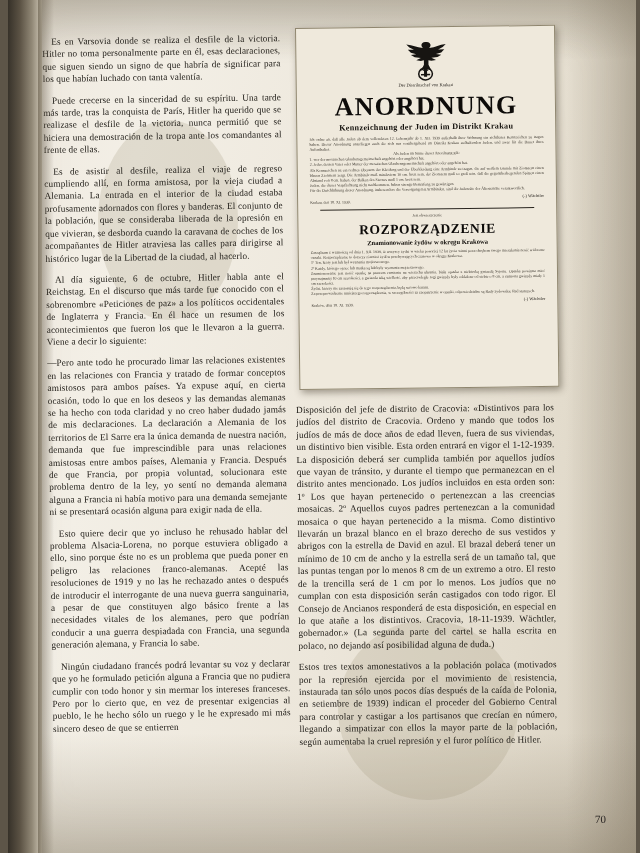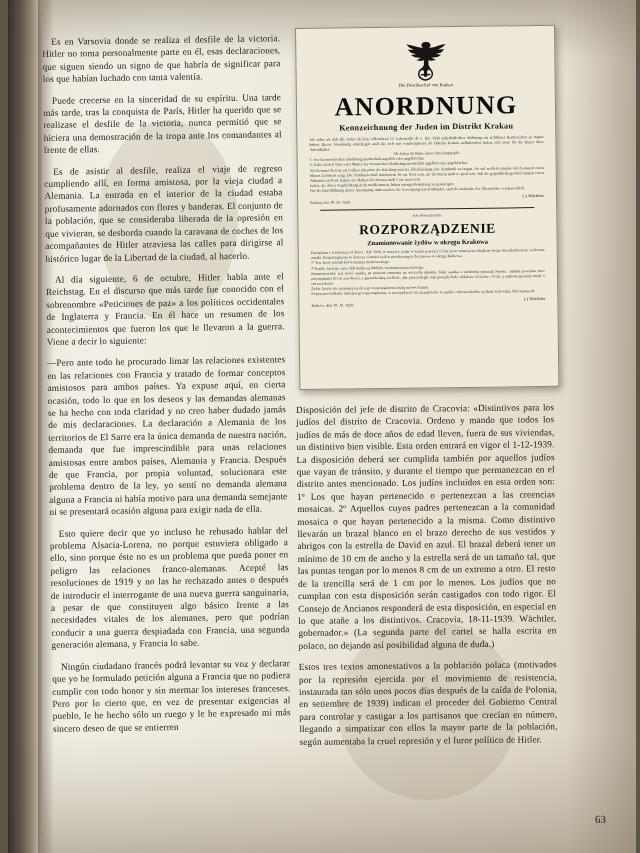--- a/index.html
+++ b/index.html
@@ -173,17 +173,17 @@
       <div class="sig">(-) Wächtler</div>
       <div class="p-tiny">Kraków, dnia 18. XI. 1939.</div>
     </div>
   </div>
 
   <div class="col" id="col-right-text">
     <p class="noind">Disposición del jefe de distrito de Cracovia: «Distintivos para los judíos del distrito de Cracovia. Ordeno y mando que todos los judíos de más de doce años de edad lleven, fuera de sus viviendas, un distintivo bien visible. Esta orden entrará en vigor el 1-12-1939. La disposición deberá ser cumplida también por aquellos judíos que vayan de tránsito, y durante el tiempo que permanezcan en el distrito antes mencionado. Los judíos incluidos en esta orden son: 1º Los que hayan pertenecido o pertenezcan a las creencias mosaicas. 2º Aquellos cuyos padres pertenezcan a la comunidad mosaica o que hayan pertenecido a la misma. Como distintivo llevarán un brazal blanco en el brazo derecho de sus vestidos y abrigos con la estrella de David en azul. El brazal deberá tener un mínimo de 10 cm de ancho y la estrella será de un tamaño tal, que las puntas tengan por lo menos 8 cm de un extremo a otro. El resto de la trencilla será de 1 cm por lo menos. Los judíos que no cumplan con esta disposición serán castigados con todo rigor. El Consejo de Ancianos responderá de esta disposición, en especial en lo que atañe a los distintivos. Cracovia, 18-11-1939. Wächtler, gobernador.» (La segunda parte del cartel se halla escrita en polaco, no dejando así posibilidad alguna de duda.)</p>
     <p class="noind">Estos tres textos amonestativos a la población polaca (motivados por la represión ejercida por el movimiento de resistencia, instaurada tan sólo unos pocos días después de la caída de Polonia, en setiembre de 1939) indican el proceder del Gobierno Central para controlar y castigar a los partisanos que crecían en número, llegando a simpatizar con ellos la mayor parte de la población, según aumentaba la cruel represión y el furor político de Hitler.</p>
   </div>
 
-  <div id="folio">63</div>
+  <div id="folio">70</div>
 
   <div id="gutter"></div>
   <div id="gutter2"></div>
 </div>
 
 </body></html>

